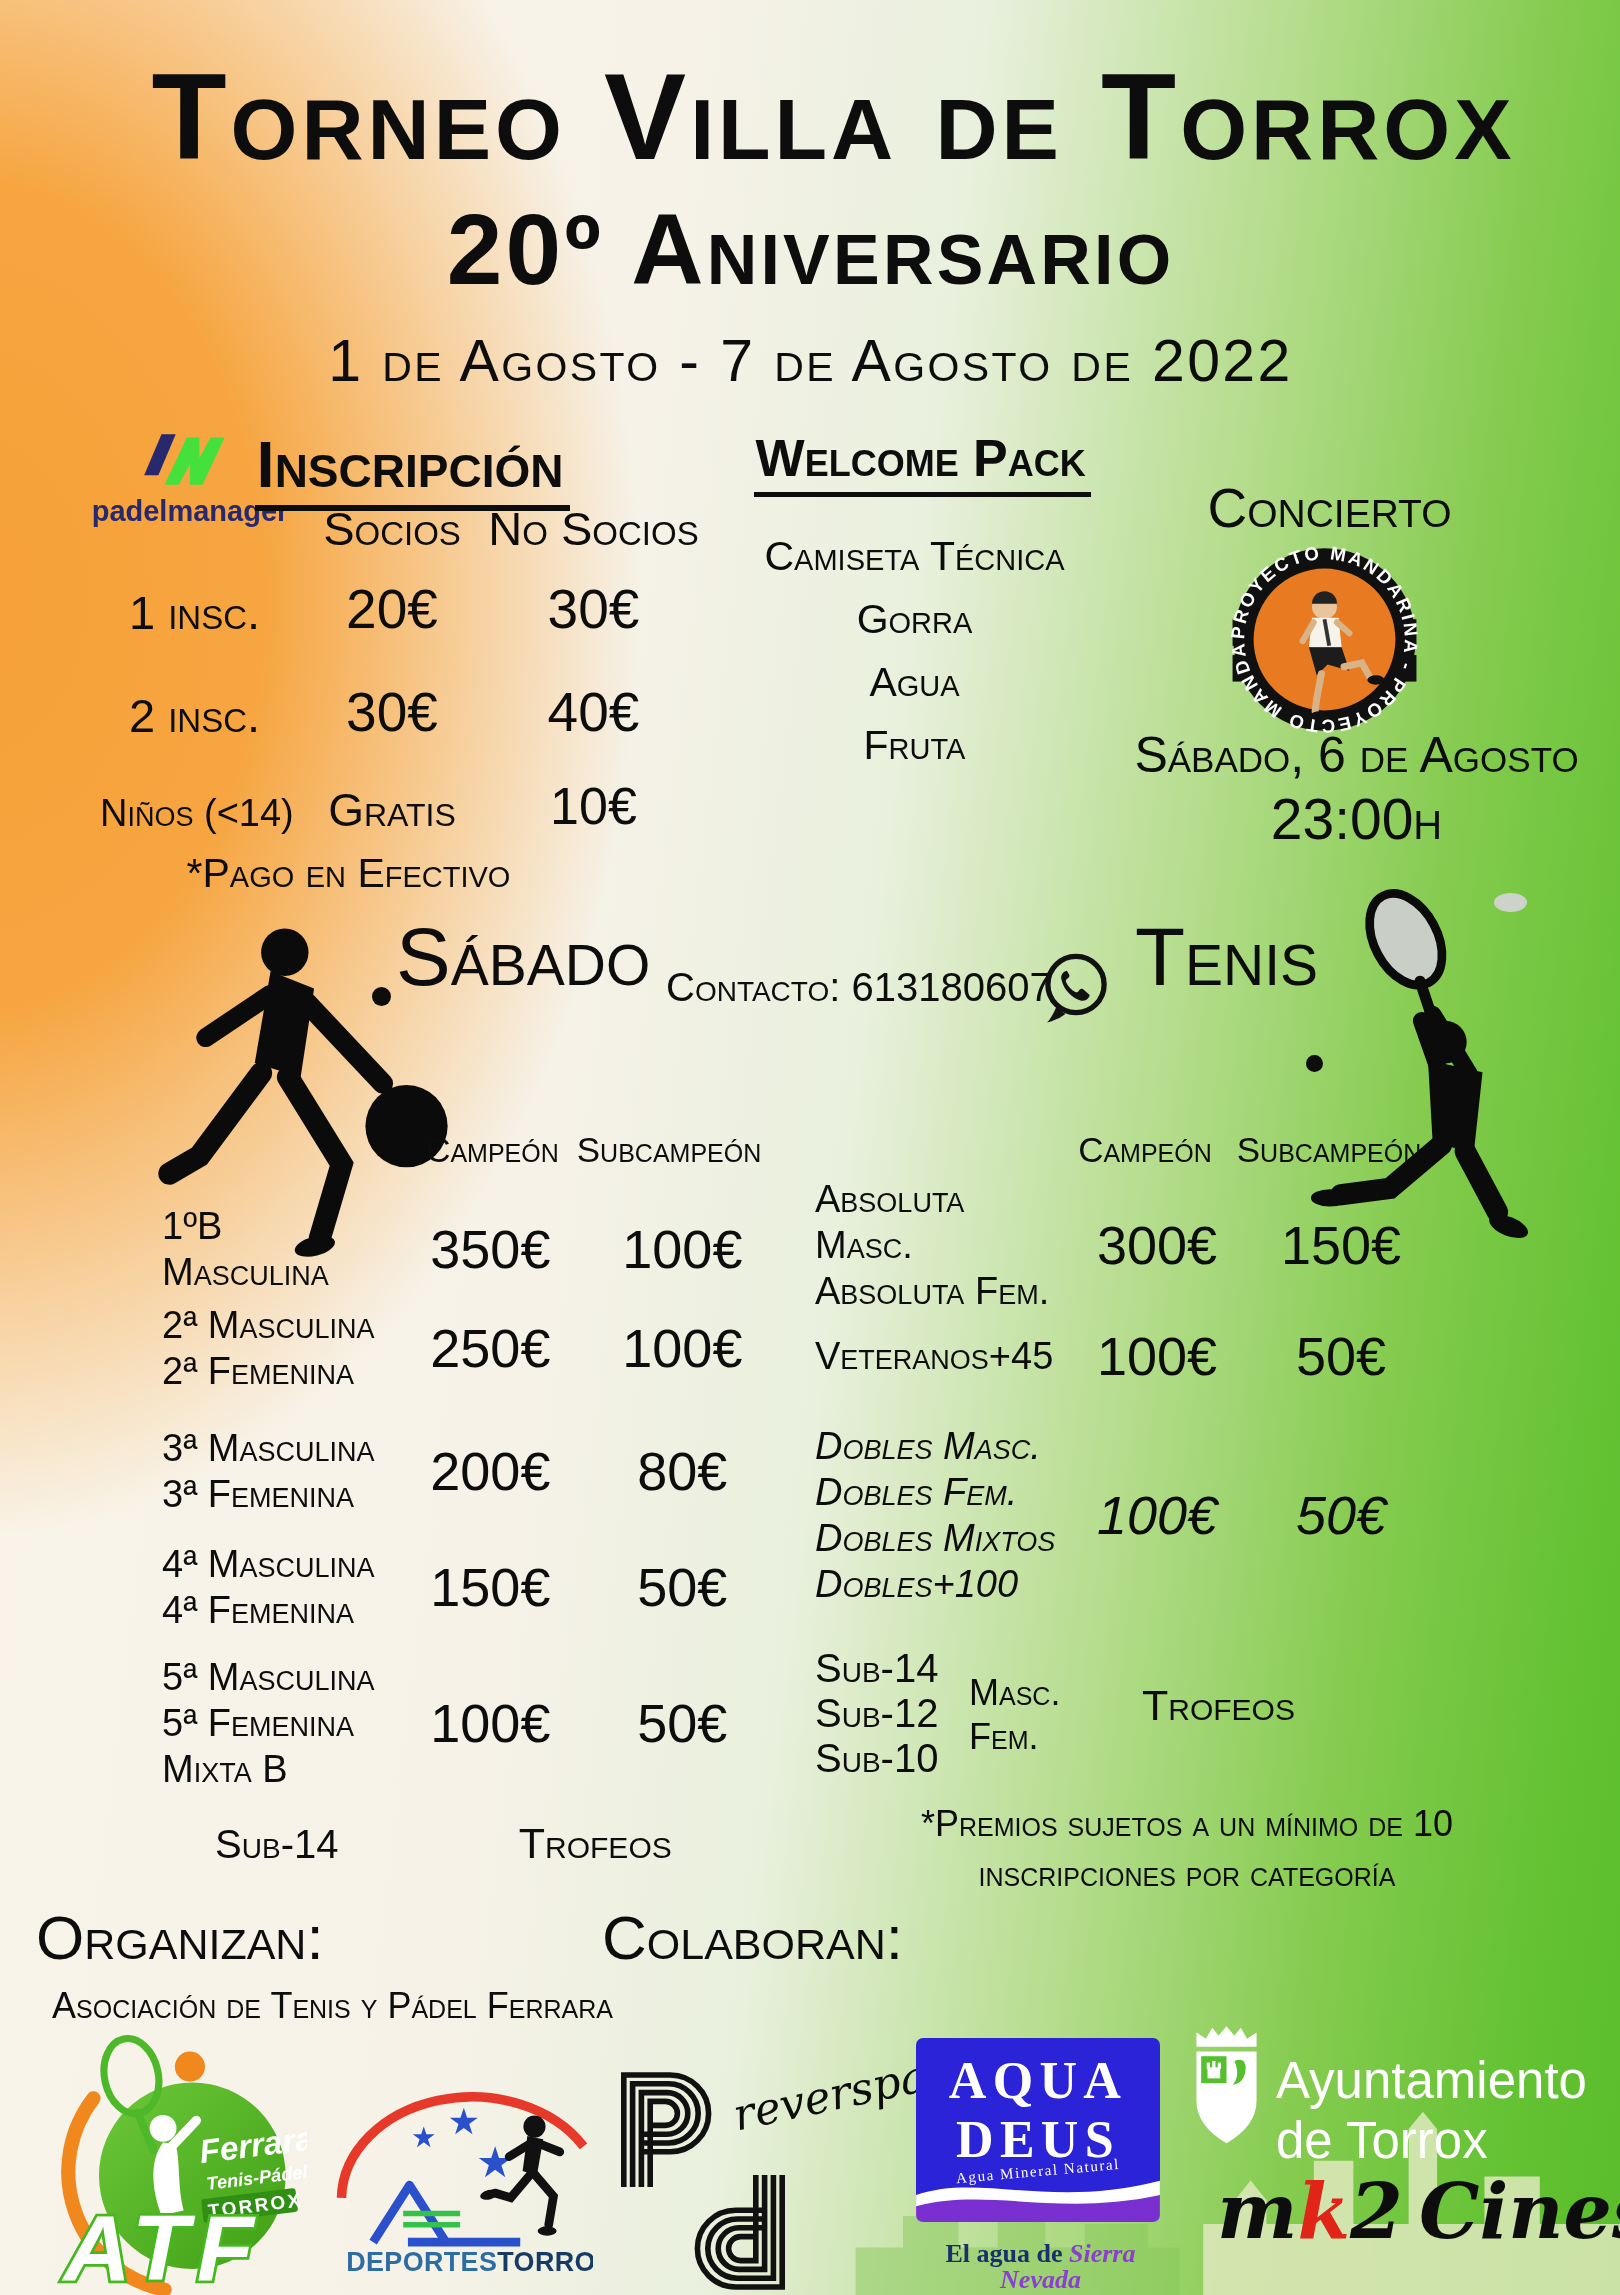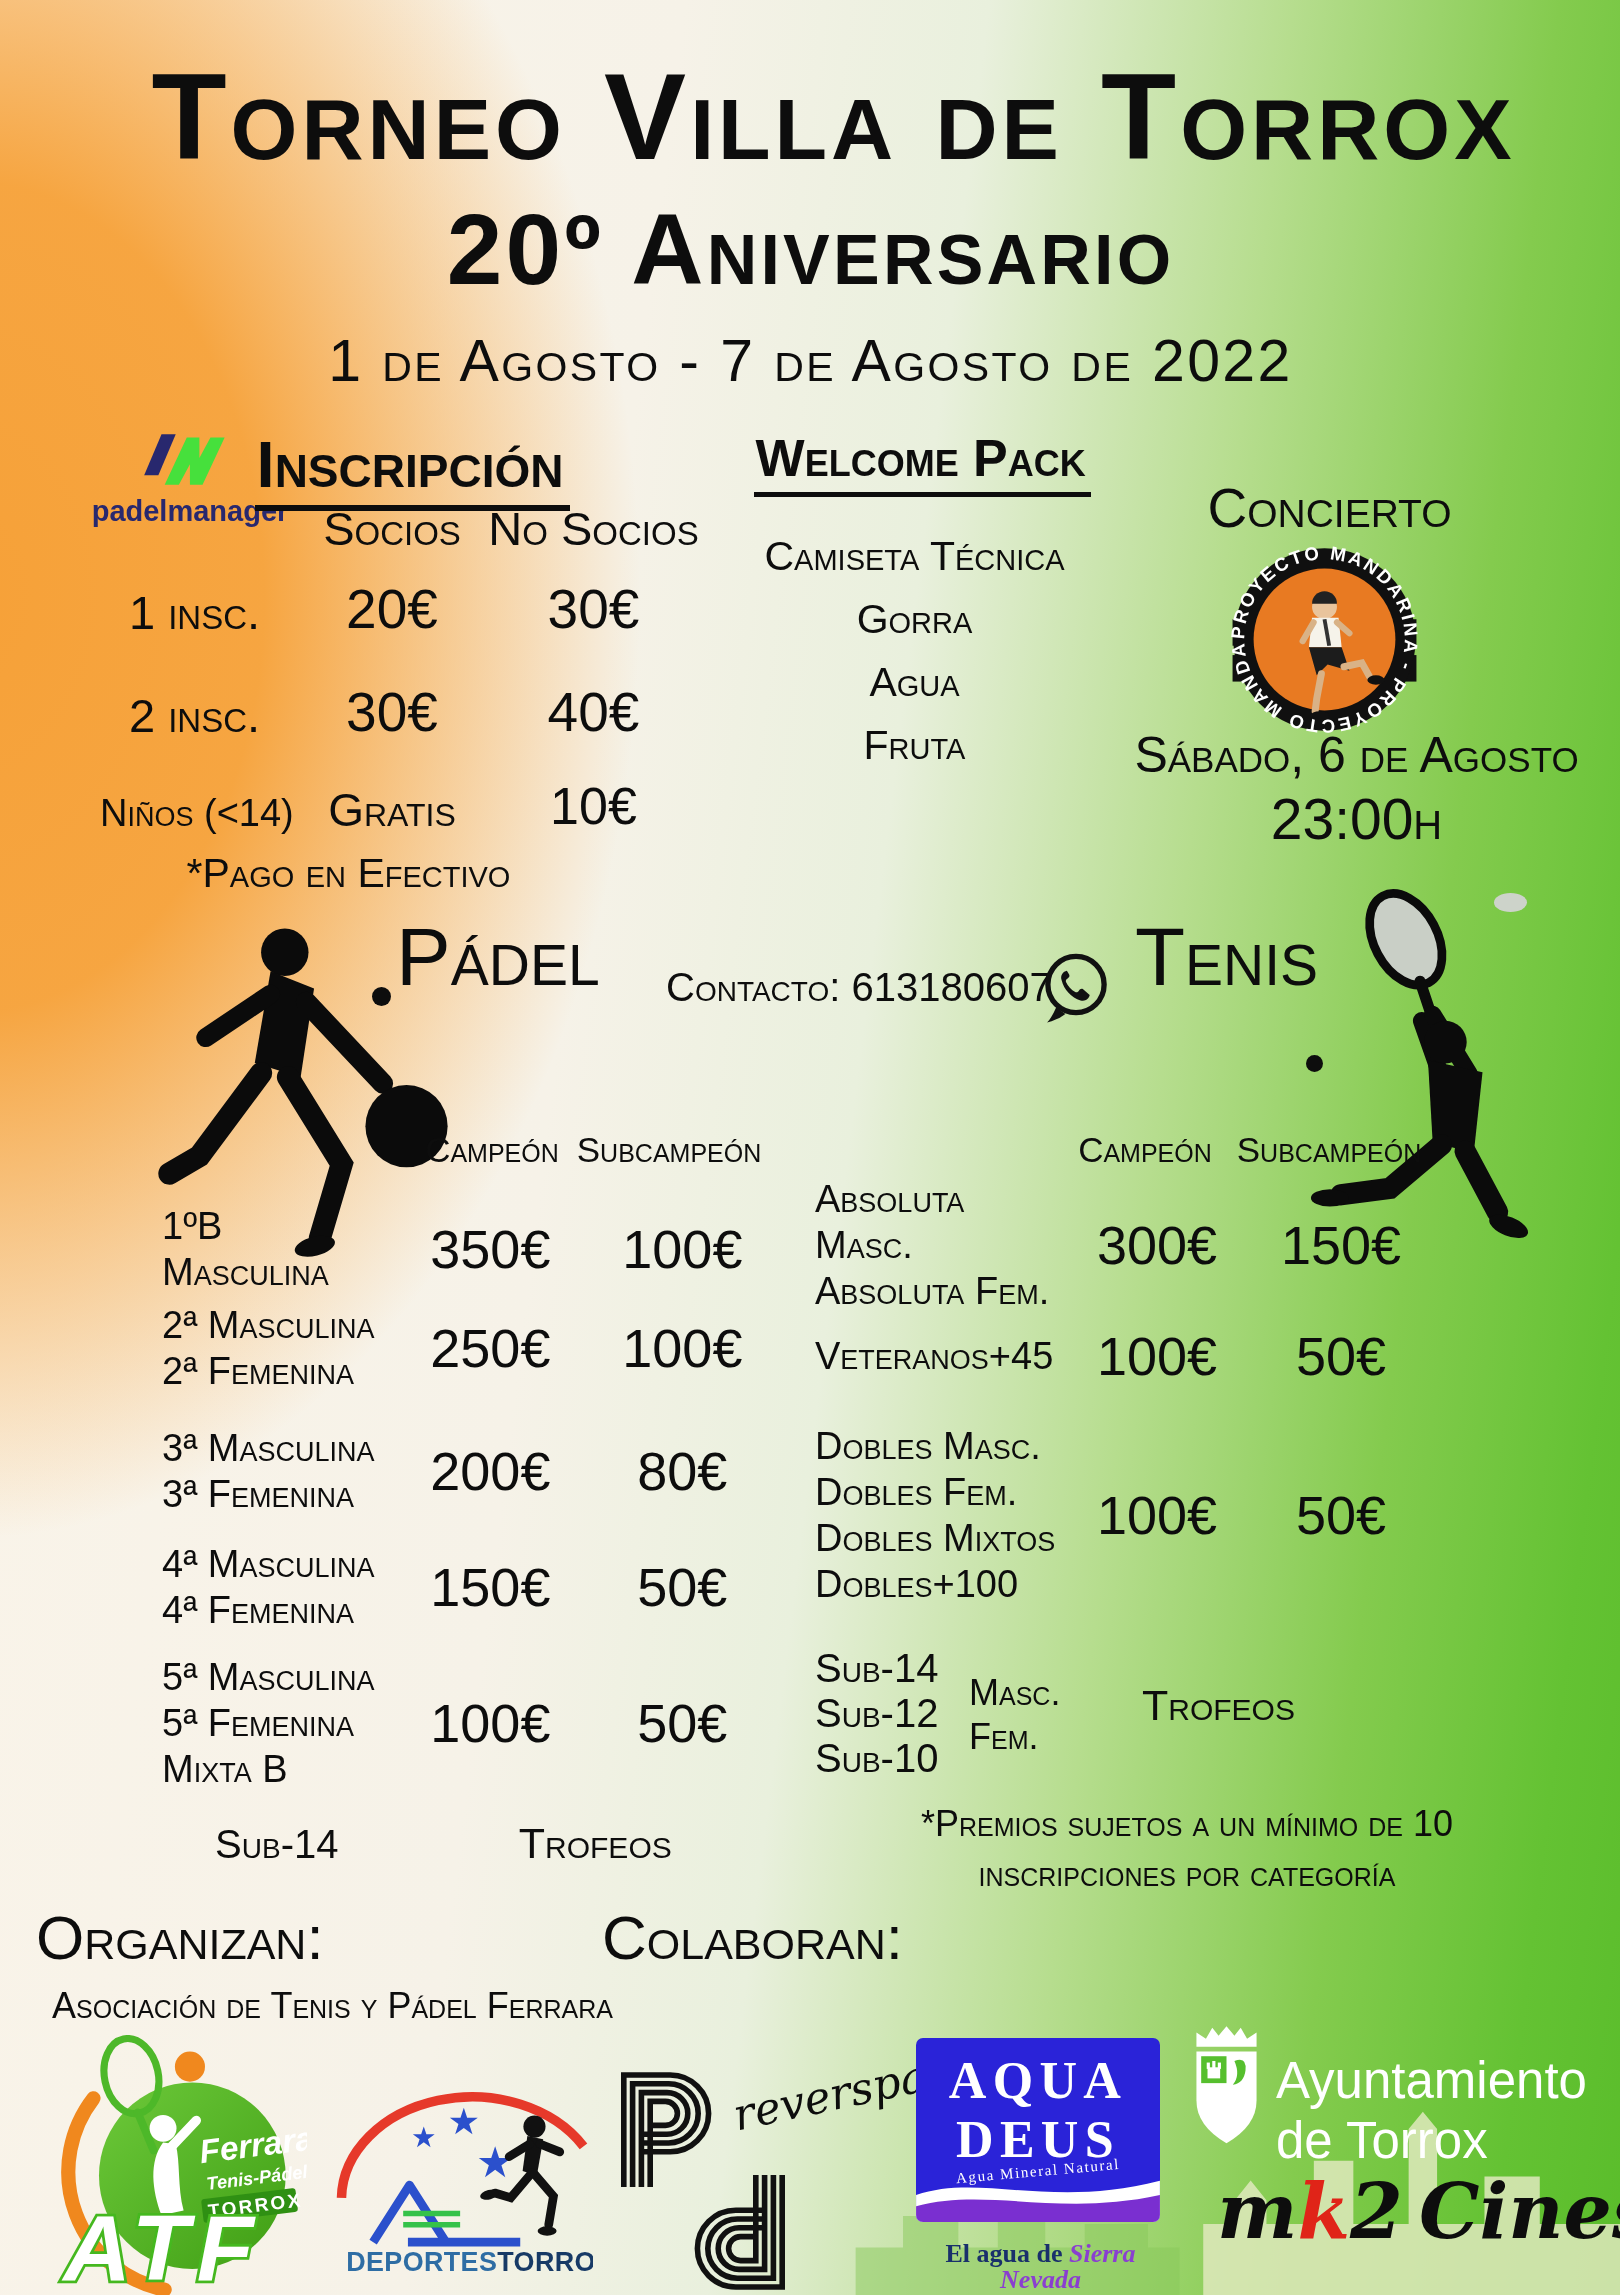--- a/index.html
+++ b/index.html
@@ -70,21 +70,21 @@
   .pjr .prize{width:351px;text-align:center;font-size:43px;}
   
   .tp-ch{left:1060px;top:1132px;width:170px;font-size:35px;line-height:1;}
   .tp-rh{left:1230px;top:1132px;width:198px;font-size:35px;line-height:1;}
   .trow{left:815px;width:641px;display:flex;align-items:center;}
   .trow .cat{width:257px;font-size:38px;line-height:46px;}
   .trow .p1{width:170px;font-size:54px;text-align:center;}
   .trow .p2{width:198px;font-size:54px;text-align:center;}
   .tr1{top:1197px;height:95px;}
   .tr2{top:1316px;height:79px;}
-  .tr3{top:1420px;height:190px;}
+  .tr3{top:1420px;height:190px;font-style:italic;}
   .tjr-cats{left:815px;top:1646px;font-size:40px;line-height:45px;}
   .tjr-genders{left:969px;top:1671px;font-size:36px;line-height:44px;}
   .tjr-prize{left:1076px;top:1684px;width:285px;font-size:43px;line-height:1;}
   .fn1{left:839px;top:1806px;width:696px;font-size:36px;line-height:1;}
   .fn2{left:839px;top:1856px;width:696px;font-size:36px;line-height:1;}
   
   .org-heading{left:36px;top:1907px;font-size:62px;line-height:1;}
   .org-assoc{left:52px;top:1988px;font-size:36px;line-height:1;}
   .atf{left:46px;top:2035px;width:261px;height:261px;z-index:2;}
   .dep{left:332px;top:2079px;width:261px;height:198px;z-index:2;}
@@ -180,21 +180,21 @@
       <path d="M150,66 L205,88 L188,200 L130,182 Z" stroke="none"></path>
       <path d="M195,105 L292,208" stroke-width="26" stroke-linecap="round" fill="none"></path>
       <circle cx="322" cy="262" r="52" stroke="none"></circle>
       <path d="M150,95 L68,150" stroke-width="24" stroke-linecap="round" fill="none"></path>
       <path d="M138,195 L60,300 L22,322" stroke-width="28" stroke-linecap="round" fill="none"></path>
       <path d="M172,200 L240,310 L212,405" stroke-width="28" stroke-linecap="round" fill="none"></path>
       <ellipse cx="206" cy="414" rx="26" ry="12" stroke="none" transform="rotate(-14 206 414)"></ellipse>
     </g>
   </svg>
   <div class="abs dot padel-dot"></div>
-  <div class="abs sc padel-label">Pádel</div>
+  <div class="abs sc padel-label">Sábado</div>
   <div class="abs sc contact-label">Contacto: 613180607</div>
   <svg class="abs wa-icon" viewBox="0 0 100 100">
     <circle cx="50" cy="46" r="37" fill="none" stroke="#111111" stroke-width="7"></circle>
     <path d="M24,76 Q18,90 12,96 Q27,92 36,85 Z" fill="#111111"></path>
     <path d="M38,28 c-5,1 -9,6 -7,12 c3,13 13,23 25,27 c6,2 11,-2 12,-7 l-9,-8 c-2,-1 -4,0 -5,2 c-1,2 -3,3 -5,2 c-5,-3 -10,-8 -12,-13 c-1,-2 0,-4 2,-5 c2,-1 3,-3 2,-5 Z" fill="#111111"></path>
   </svg>
   <div class="abs sc tenis-label">Tenis</div>
   <div class="abs dot tenis-dot"></div>
   <svg class="abs tennis-sil" viewBox="0 0 412 478">
     <g fill="#0b0b0b" stroke="#0b0b0b">

